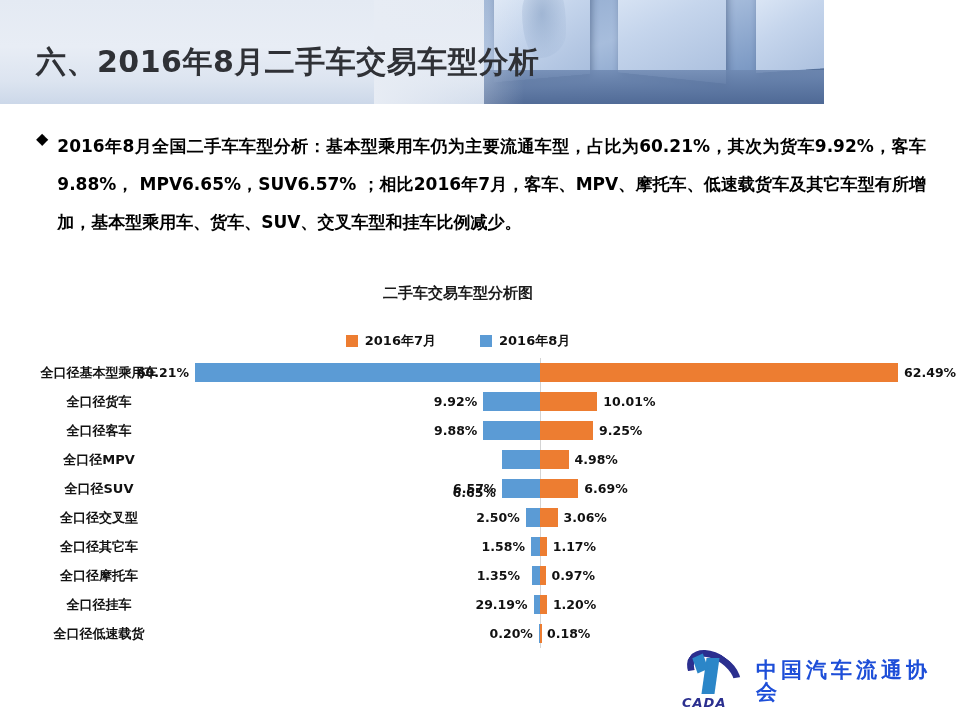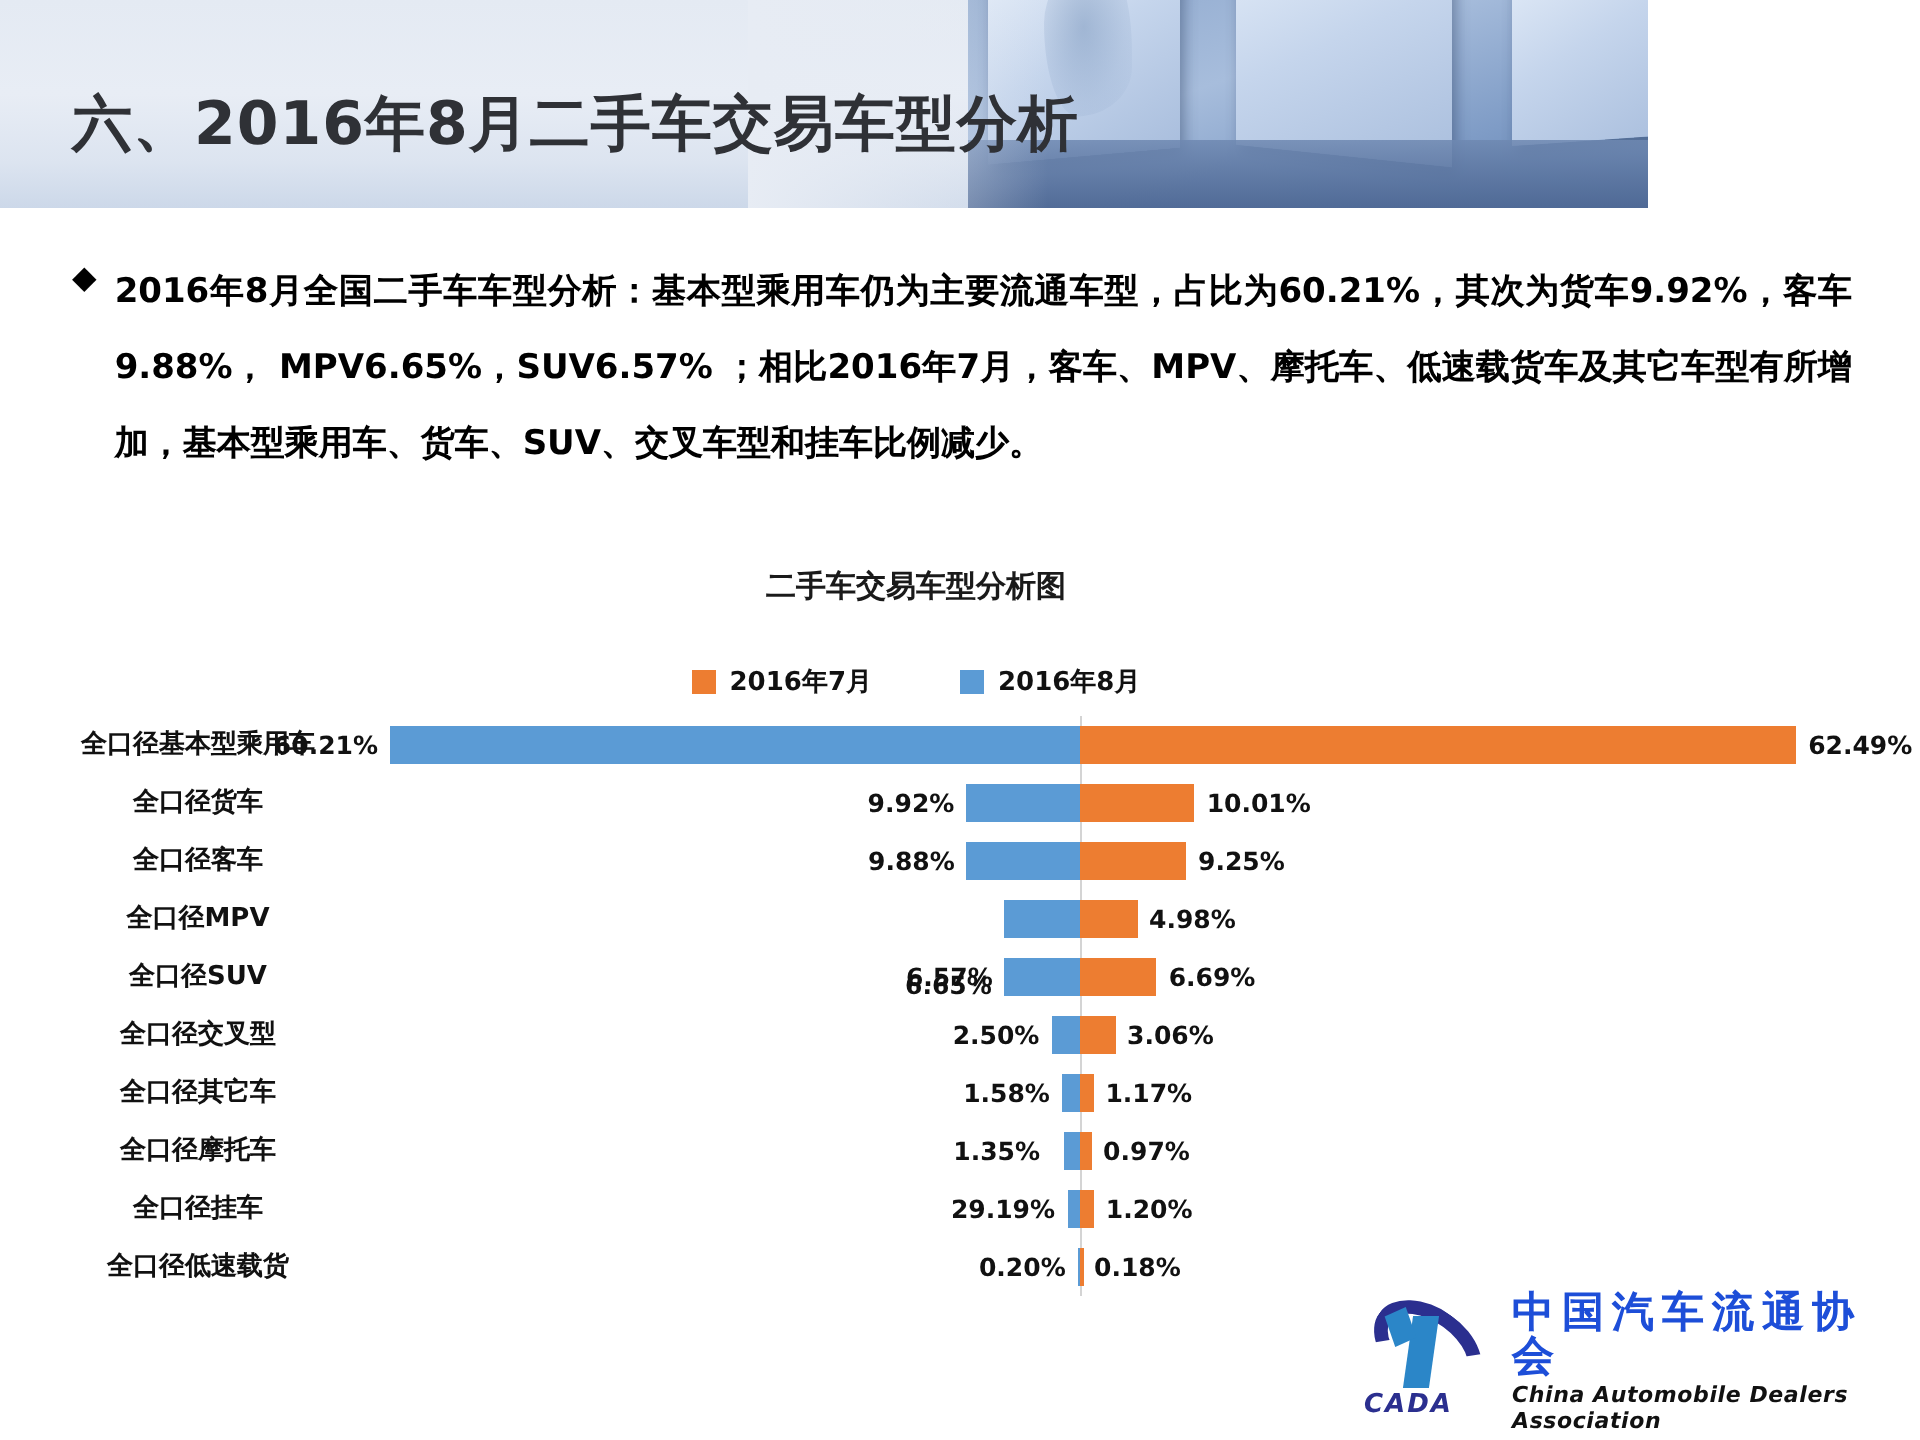--- a/index.html
+++ b/index.html
@@ -346,15 +346,14 @@
 </div>
 
 <div class="logo">
   <div class="logo-mark">
     <div class="logo-swoosh"></div>
     <div class="logo-y"></div>
     <div class="logo-cada">CADA</div>
   </div>
   <div class="logo-text">
     <div class="logo-cn">中国汽车流通协会</div>
-    <div class="logo-en">China Automobile Dealers Association</div>
   </div>
 </div>
 
 </body></html>

